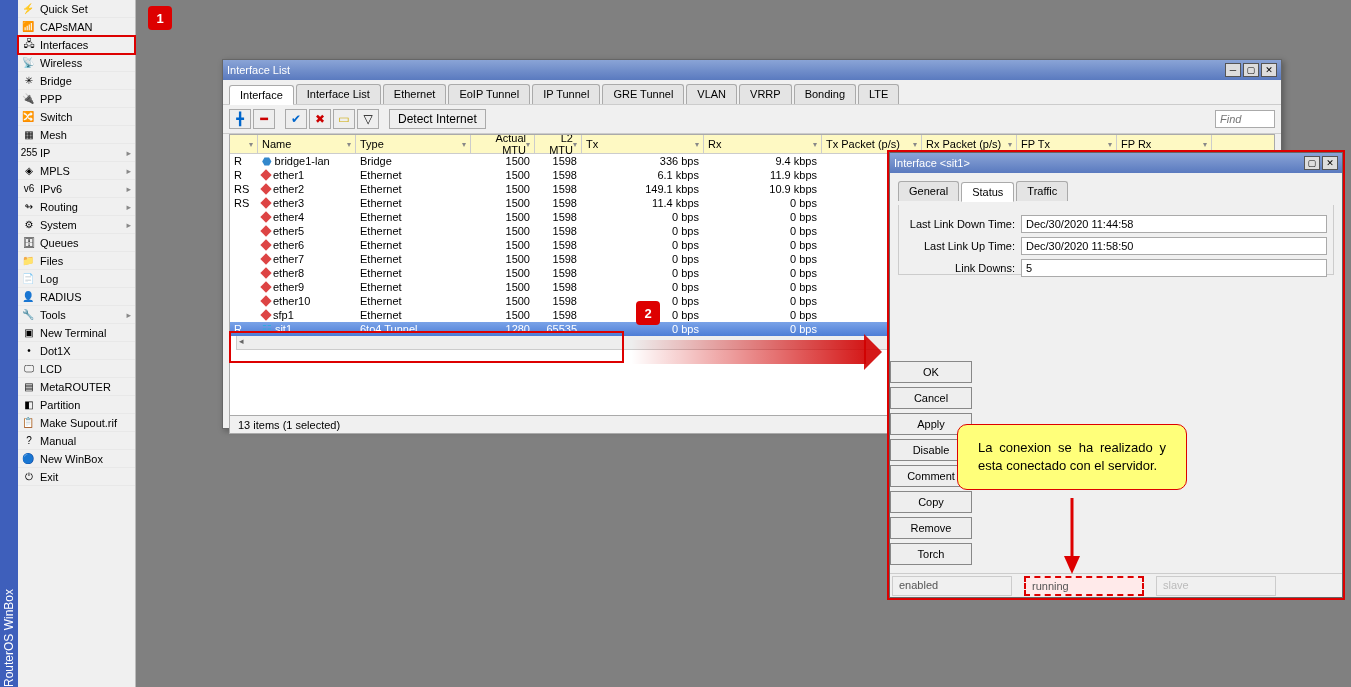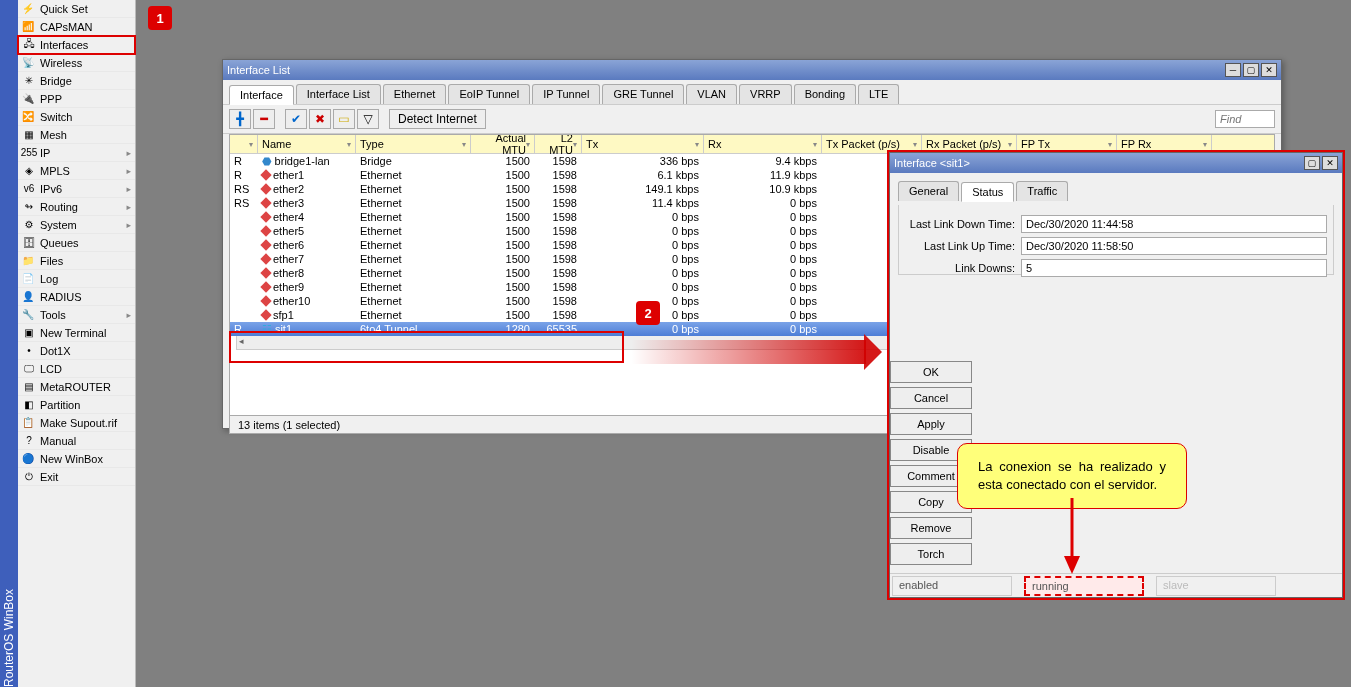--- a/index.html
+++ b/index.html
@@ -416,17 +416,17 @@
         </div>
   </div>
   <div class="status-row">
     <div class="status-cell">enabled</div>
     <div class="status-cell running">running</div>
     <div class="status-cell" style="color:#bbb">slave</div>
   </div>
 </div>
 </div>
 
-<div class="callout" style="left:957px; top:443px;">La conexion se ha realizado y esta conectado con el servidor.</div>
+<div class="callout" style="left:957px; top:424px;">La conexion se ha realizado y esta conectado con el servidor.</div>
 <svg class="callout-arrow" style="left:1060px; top:498px;" width="30" height="80">
   <line x1="12" y1="0" x2="12" y2="62" stroke="#d00" stroke-width="3"></line>
   <polygon points="4,58 20,58 12,76" fill="#d00"></polygon>
 </svg>
 
 </body></html>

